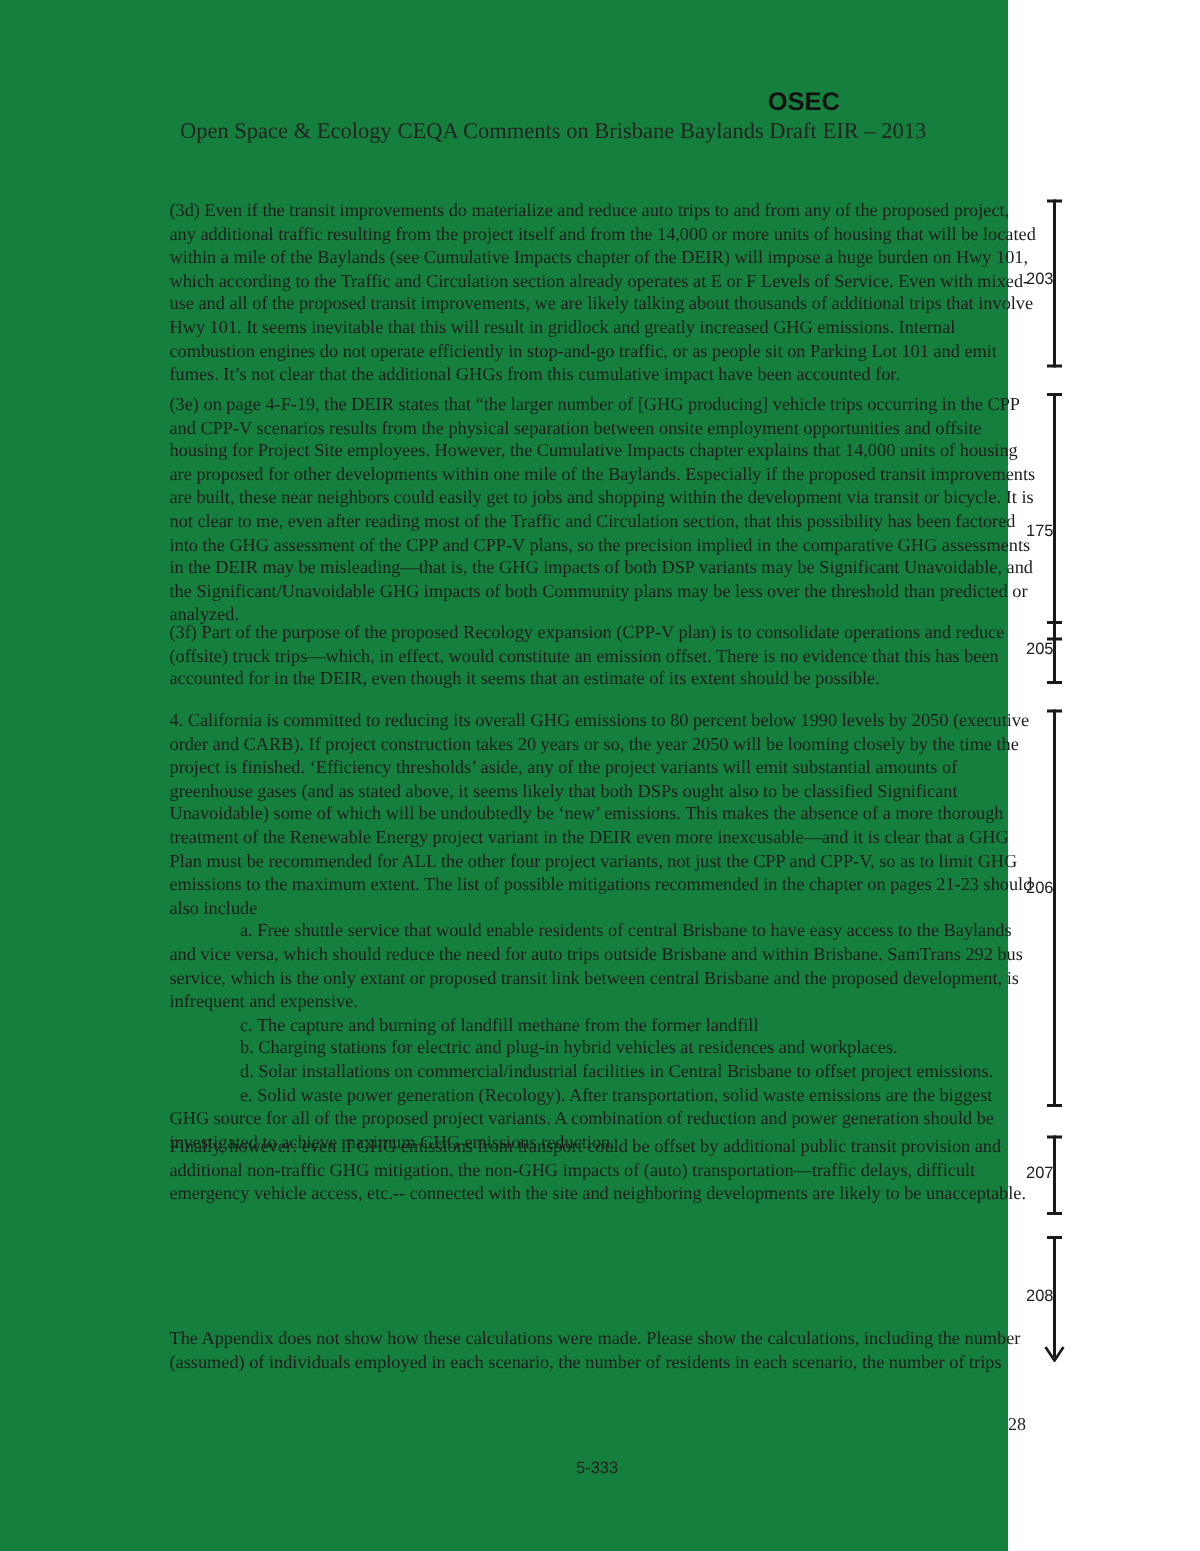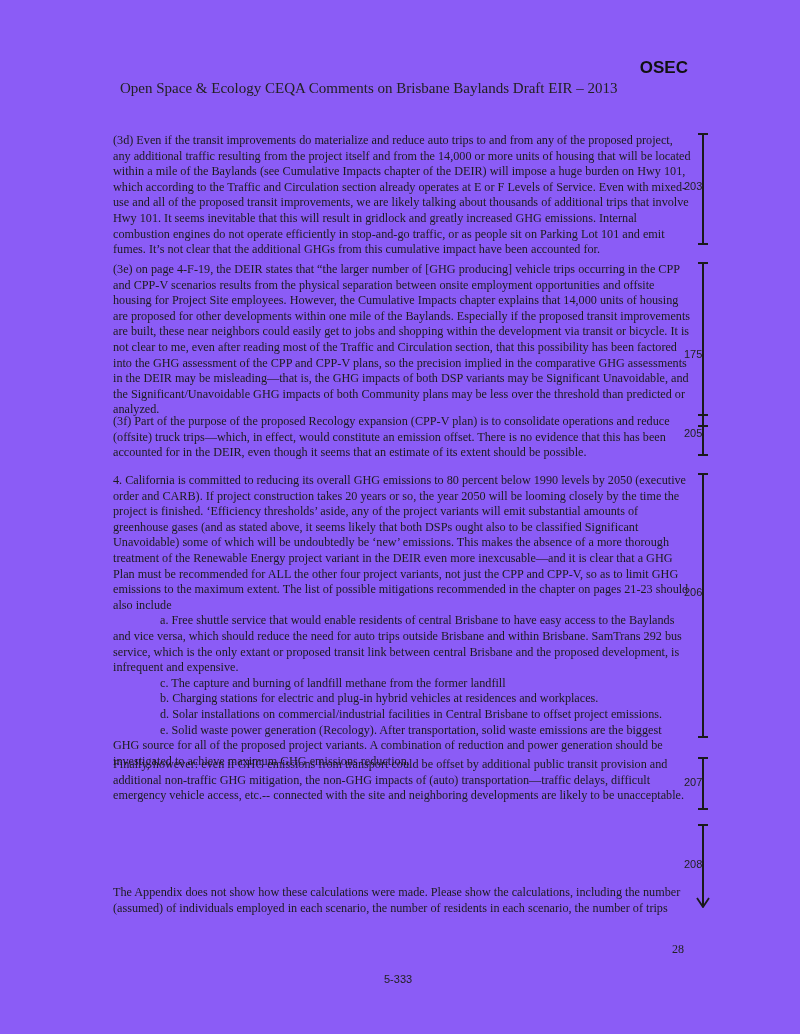--- a/index.html
+++ b/index.html
@@ -1,17 +1,17 @@
 <!DOCTYPE html>
 <html><head>
 <meta charset="utf-8">
 <style>
   html, body { margin: 0; padding: 0; background: #ffffff; }
   body { width: 800px; height: 1034px; position: relative; overflow: hidden; font-family: "Liberation Serif", serif; color: #1a1a1a; }
-  .page { position: absolute; left: 0; top: 0; width: 800px; height: 1034px; background: #8b5cf6; }
+  .page { position: absolute; left: 0; top: 0; width: 672px; height: 1034px; background: #15803d; }
   .osec { position: absolute; right: 112px; top: 58px; font-family: "Liberation Sans", sans-serif; font-weight: bold; font-size: 17px; color: #111; }
   .header-title { position: absolute; left: 120px; top: 80px; font-size: 15px; color: #222; }
   .para { position: absolute; left: 113px; width: 580px; font-size: 12.2px; line-height: 15.6px; color: #1c1c1c; }
   .para p { margin: 0; }
   .indent { padding-left: 47px; }
   .bracket { position: absolute; left: 698px; width: 10px; }
   .bracket .line { position: absolute; left: 4px; top: 0; bottom: 0; width: 2px; background: #1a1a1a; }
   .bracket .cap-top, .bracket .cap-bot { position: absolute; left: 0; width: 10px; height: 2px; background: #1a1a1a; }
   .bracket .cap-top { top: 0; }
   .bracket .cap-bot { bottom: 0; }

